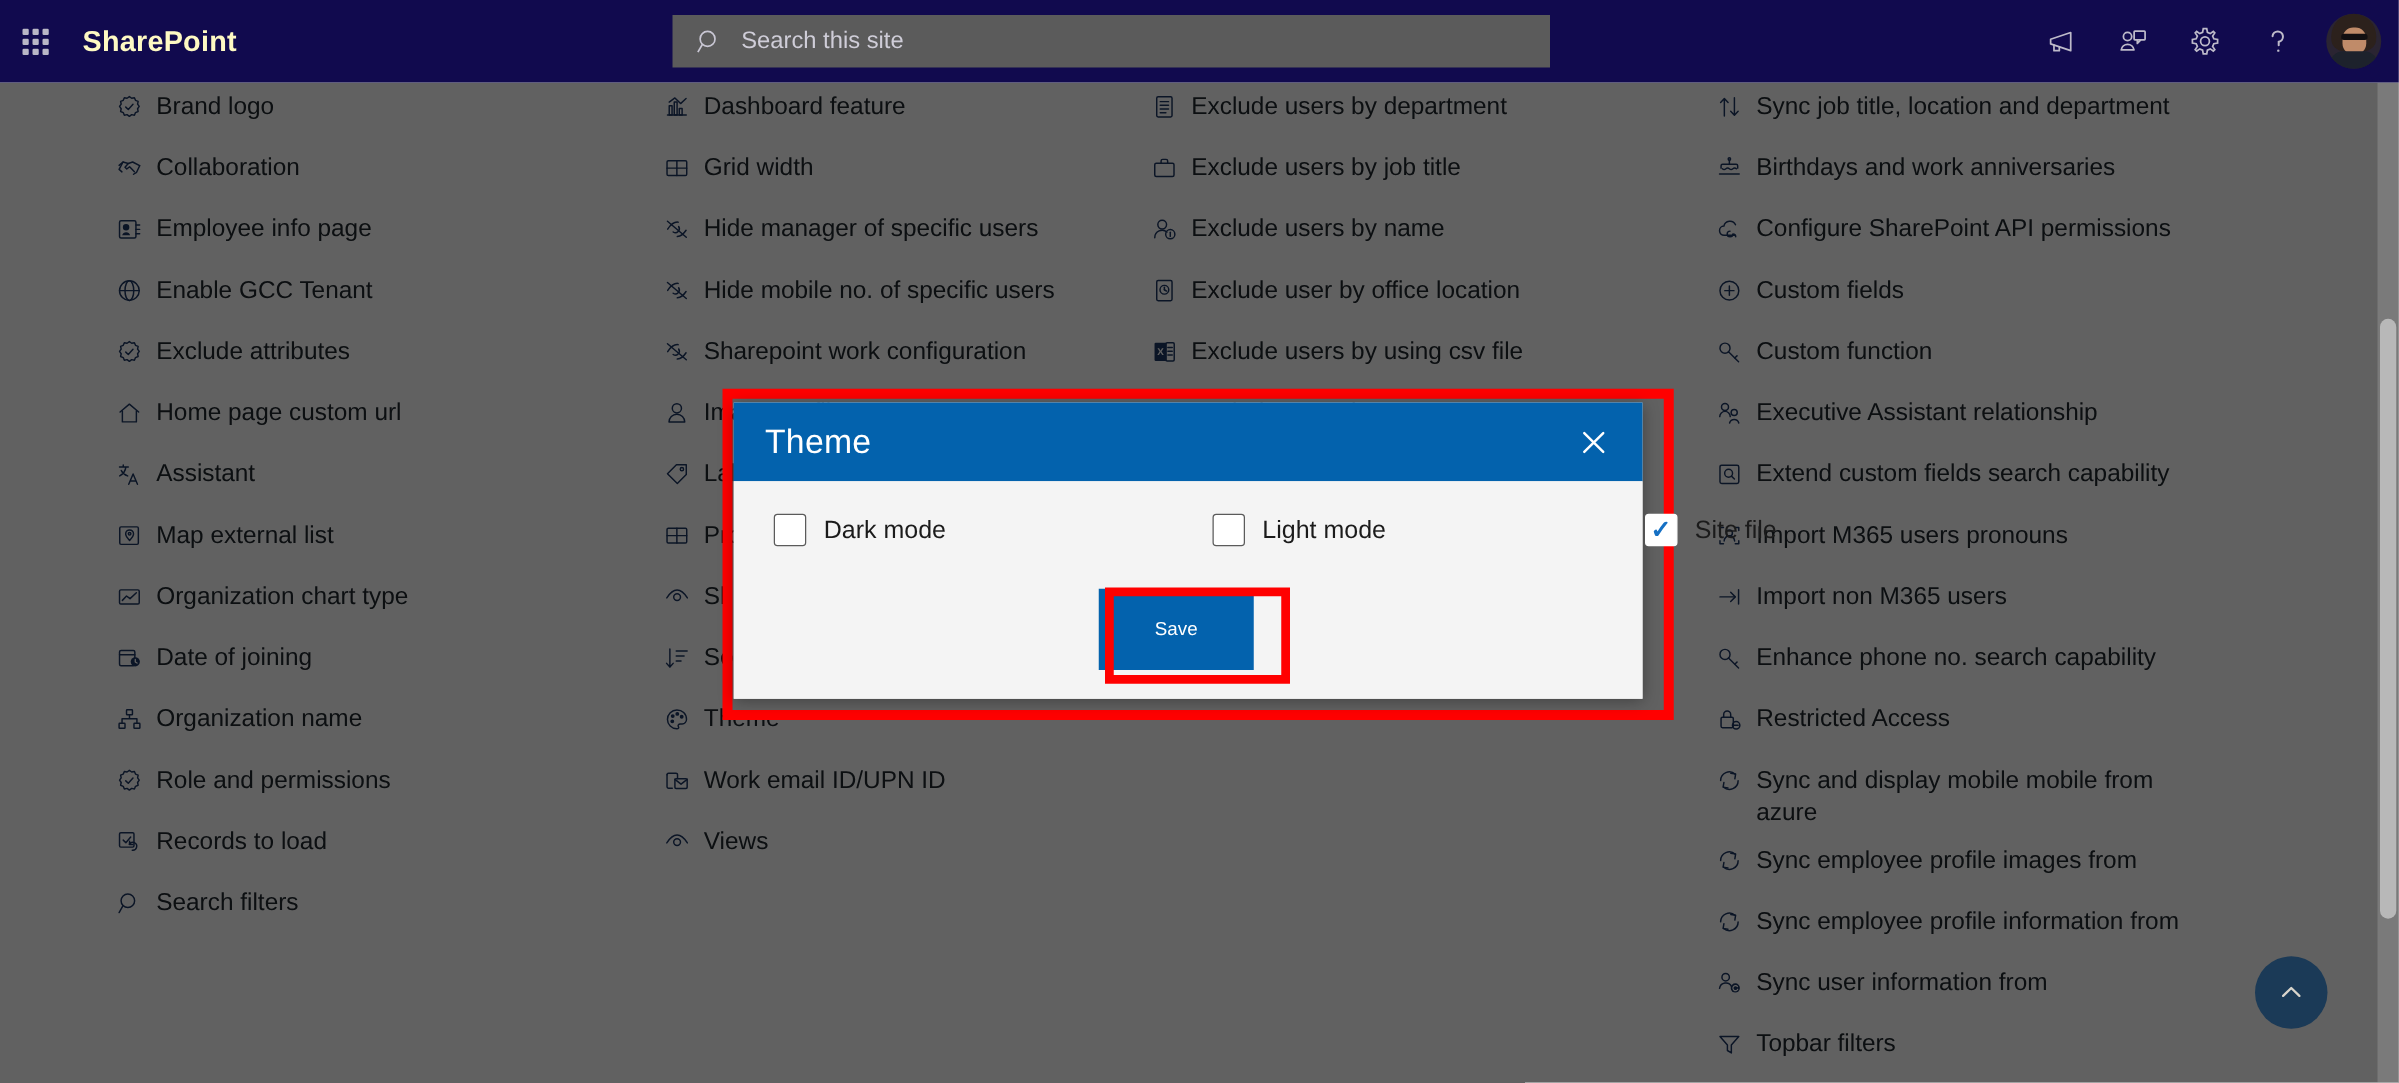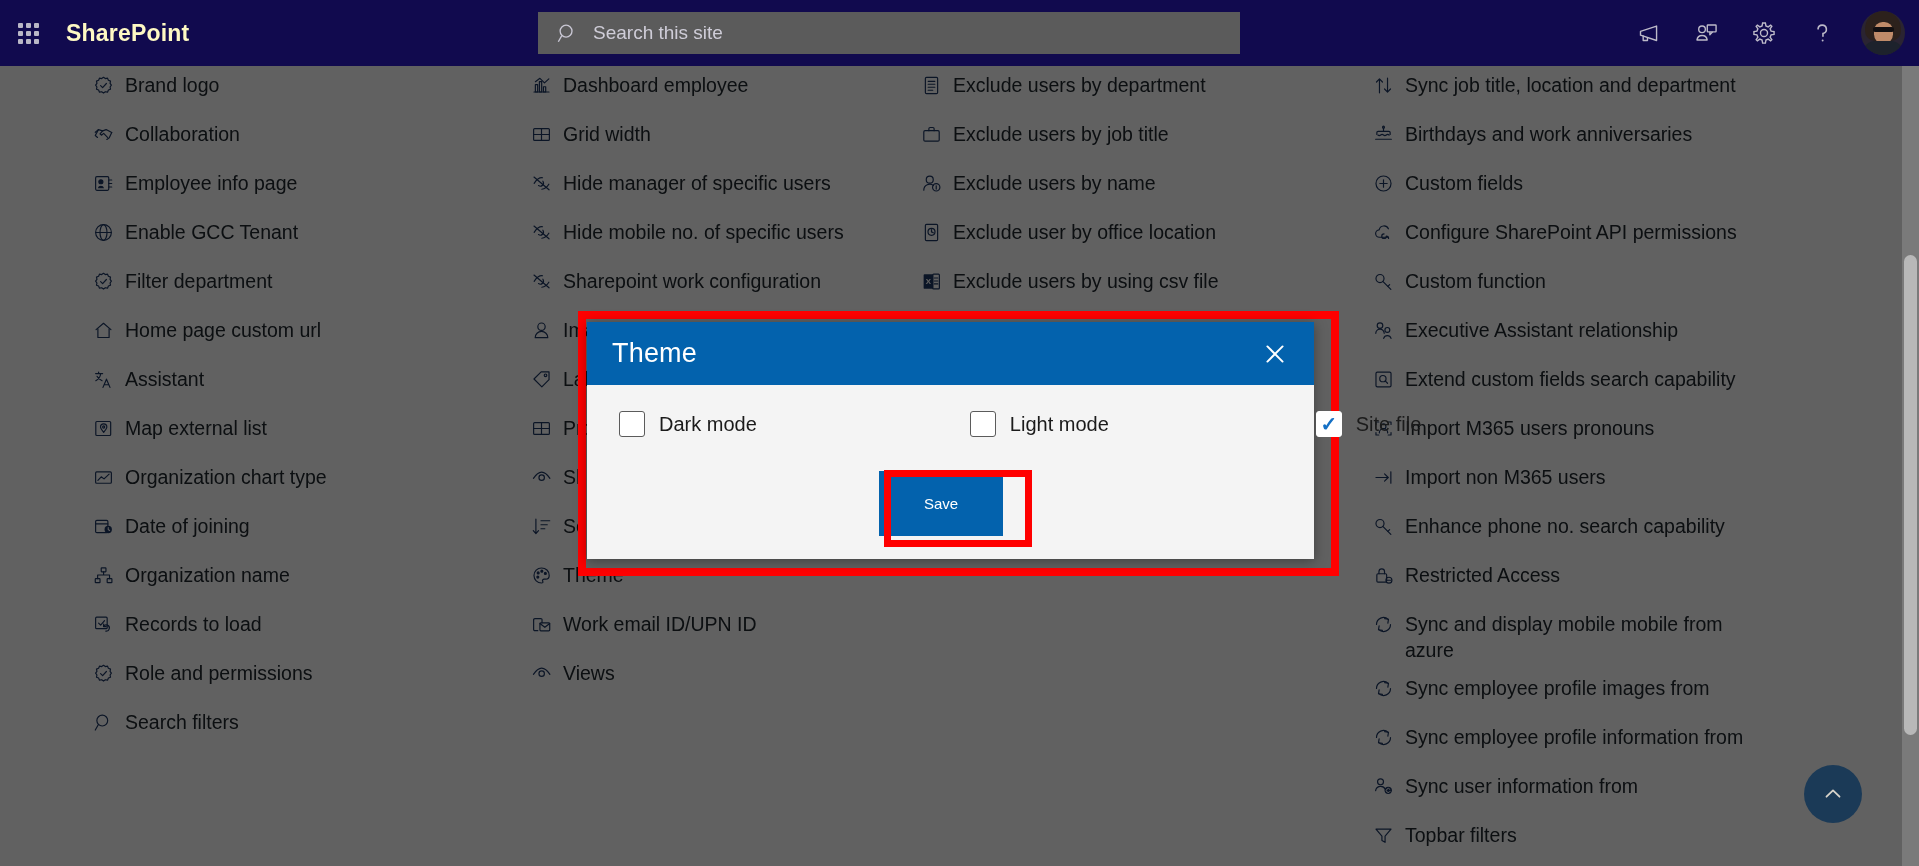--- a/index.html
+++ b/index.html
@@ -357,21 +357,21 @@
           </span>
           <span class="flabel">Enable GCC Tenant</span>
         </div>
         <div class="feature">
           <span class="ficon">
             <svg width="21" height="21" viewBox="0 0 24 24" fill="none" stroke="#1f3864" stroke-width="1.35" stroke-linecap="round" stroke-linejoin="round">
               <path d="M12 2.6 l2.1 1.5 2.5-.5 1 2.4 2.4 1 -.5 2.5 1.5 2.1 -1.5 2.1 .5 2.5 -2.4 1 -1 2.4 -2.5-.5 -2.1 1.5 -2.1-1.5 -2.5 .5 -1-2.4 -2.4-1 .5-2.5 -1.5-2.1 1.5-2.1 -.5-2.5 2.4-1 1-2.4 2.5 .5 Z"></path>
               <polyline points="8.7,12.2 11,14.4 15.3,9.7"></polyline>
             </svg>
           </span>
-          <span class="flabel">Filter department</span>
+          <span class="flabel">Exclude attributes</span>
         </div>
         <div class="feature">
           <span class="ficon">
             <svg width="21" height="21" viewBox="0 0 24 24" fill="none" stroke="#1f3864" stroke-width="1.35" stroke-linecap="round" stroke-linejoin="round">
               <path d="M3.5 11 L12 3.8 L20.5 11"></path>
               <path d="M5.6 10 L5.6 20 L18.4 20 L18.4 10"></path>
             </svg>
           </span>
           <span class="flabel">Home page custom url</span>
         </div>
@@ -421,36 +421,36 @@
               <rect x="2.6" y="15.6" width="5.4" height="4.6" rx=".6"></rect>
               <rect x="16.2" y="15.6" width="5.4" height="4.6" rx=".6"></rect>
               <path d="M12.1 7.8 v3.6 M5.3 15.6 v-4.2 h13.6 v4.2"></path>
             </svg>
           </span>
           <span class="flabel">Organization name</span>
         </div>
         <div class="feature">
           <span class="ficon">
             <svg width="21" height="21" viewBox="0 0 24 24" fill="none" stroke="#1f3864" stroke-width="1.35" stroke-linecap="round" stroke-linejoin="round">
+              <path d="M12 2.6 l2.1 1.5 2.5-.5 1 2.4 2.4 1 -.5 2.5 1.5 2.1 -1.5 2.1 .5 2.5 -2.4 1 -1 2.4 -2.5-.5 -2.1 1.5 -2.1-1.5 -2.5 .5 -1-2.4 -2.4-1 .5-2.5 -1.5-2.1 1.5-2.1 -.5-2.5 2.4-1 1-2.4 2.5 .5 Z"></path>
+              <polyline points="8.7,12.2 11,14.4 15.3,9.7"></polyline>
+            </svg>
+          </span>
+          <span class="flabel">Role and permissions</span>
+        </div>
+        <div class="feature">
+          <span class="ficon">
+            <svg width="21" height="21" viewBox="0 0 24 24" fill="none" stroke="#1f3864" stroke-width="1.35" stroke-linecap="round" stroke-linejoin="round">
               <rect x="3" y="3.6" width="13.2" height="13.2" rx="1.2"></rect>
               <polyline points="6.4,10.4 8.8,12.8 13.2,7.6"></polyline>
               <path d="M14.6 19.6 a3.6 3.6 0 1 0 -2.6-5.4"></path>
               <polyline points="12.2,11.4 12.1,14.4 15.1,14.4"></polyline>
             </svg>
           </span>
           <span class="flabel">Records to load</span>
-        </div>
-        <div class="feature">
-          <span class="ficon">
-            <svg width="21" height="21" viewBox="0 0 24 24" fill="none" stroke="#1f3864" stroke-width="1.35" stroke-linecap="round" stroke-linejoin="round">
-              <path d="M12 2.6 l2.1 1.5 2.5-.5 1 2.4 2.4 1 -.5 2.5 1.5 2.1 -1.5 2.1 .5 2.5 -2.4 1 -1 2.4 -2.5-.5 -2.1 1.5 -2.1-1.5 -2.5 .5 -1-2.4 -2.4-1 .5-2.5 -1.5-2.1 1.5-2.1 -.5-2.5 2.4-1 1-2.4 2.5 .5 Z"></path>
-              <polyline points="8.7,12.2 11,14.4 15.3,9.7"></polyline>
-            </svg>
-          </span>
-          <span class="flabel">Role and permissions</span>
         </div>
         <div class="feature">
           <span class="ficon">
             <svg width="21" height="21" viewBox="0 0 24 24" fill="none" stroke="#1f3864" stroke-width="1.35" stroke-linecap="round" stroke-linejoin="round">
               <circle cx="10.6" cy="9.8" r="6.2"></circle>
               <line x1="6.2" y1="14.3" x2="2.6" y2="20.6"></line>
             </svg>
           </span>
           <span class="flabel">Search filters</span>
         </div>
@@ -459,21 +459,21 @@
         <div class="feature">
           <span class="ficon">
             <svg width="21" height="21" viewBox="0 0 24 24" fill="none" stroke="#1f3864" stroke-width="1.35" stroke-linecap="round" stroke-linejoin="round">
               <path d="M3.4 19.4 h17.2"></path>
               <rect x="5" y="11" width="2.6" height="8.4"></rect>
               <rect x="9.6" y="7.6" width="2.6" height="11.8"></rect>
               <rect x="14.2" y="13.4" width="2.6" height="6"></rect>
               <polyline points="5,7.6 10.2,3.8 15.4,9 20.4,4.4"></polyline>
             </svg>
           </span>
-          <span class="flabel">Dashboard employee</span>
+          <span class="flabel">Dashboard feature</span>
         </div>
         <div class="feature">
           <span class="ficon">
             <svg width="21" height="21" viewBox="0 0 24 24" fill="none" stroke="#1f3864" stroke-width="1.35" stroke-linecap="round" stroke-linejoin="round">
               <rect x="3" y="5.2" width="18" height="13.6" rx="1.2"></rect>
               <line x1="3" y1="12" x2="21" y2="12"></line>
               <line x1="12" y1="5.2" x2="12" y2="18.8"></line>
             </svg>
           </span>
           <span class="flabel">Grid width</span>
@@ -675,35 +675,35 @@
               <path d="M5.6 12.6 a2.4 2.4 0 0 0 3.2 0 a2.4 2.4 0 0 1 3.2 0 a2.4 2.4 0 0 0 3.2 0 a2.4 2.4 0 0 1 3.2 0"></path>
               <path d="M4.4 12 V9.8 a1.4 1.4 0 0 1 1.4-1.4 h12.4 a1.4 1.4 0 0 1 1.4 1.4 V12"></path>
               <line x1="3" y1="17.4" x2="21" y2="17.4"></line>
             </svg>
           </span>
           <span class="flabel">Birthdays and work anniversaries</span>
         </div>
         <div class="feature">
           <span class="ficon">
             <svg width="21" height="21" viewBox="0 0 24 24" fill="none" stroke="#1f3864" stroke-width="1.35" stroke-linecap="round" stroke-linejoin="round">
+              <path d="M17 17.4 H7.4 a4.2 4.2 0 0 1 -.4-8.4 a5.6 5.6 0 0 1 10.6-1.2"></path>
+              <path d="M12.6 13.6 a2.6 2.6 0 1 0 2.6 2.6 a2.6 2.6 0 0 1 2.6 2.6"></path>
+            </svg>
+          </span>
+          <span class="flabel">Configure SharePoint API permissions</span>
+        </div>
+        <div class="feature">
+          <span class="ficon">
+            <svg width="21" height="21" viewBox="0 0 24 24" fill="none" stroke="#1f3864" stroke-width="1.35" stroke-linecap="round" stroke-linejoin="round">
               <circle cx="12" cy="12" r="8.6"></circle>
               <line x1="12" y1="7.8" x2="12" y2="16.2"></line>
               <line x1="7.8" y1="12" x2="16.2" y2="12"></line>
             </svg>
           </span>
           <span class="flabel">Custom fields</span>
-        </div>
-        <div class="feature">
-          <span class="ficon">
-            <svg width="21" height="21" viewBox="0 0 24 24" fill="none" stroke="#1f3864" stroke-width="1.35" stroke-linecap="round" stroke-linejoin="round">
-              <path d="M17 17.4 H7.4 a4.2 4.2 0 0 1 -.4-8.4 a5.6 5.6 0 0 1 10.6-1.2"></path>
-              <path d="M12.6 13.6 a2.6 2.6 0 1 0 2.6 2.6 a2.6 2.6 0 0 1 2.6 2.6"></path>
-            </svg>
-          </span>
-          <span class="flabel">Configure SharePoint API permissions</span>
         </div>
         <div class="feature">
           <span class="ficon">
             <svg width="21" height="21" viewBox="0 0 24 24" fill="none" stroke="#1f3864" stroke-width="1.35" stroke-linecap="round" stroke-linejoin="round">
               <circle cx="8" cy="8.6" r="4.6"></circle>
               <line x1="11.2" y1="11.8" x2="20.4" y2="21"></line>
               <line x1="17" y1="17.6" x2="19" y2="15.6"></line>
             </svg>
           </span>
           <span class="flabel">Custom function</span>

